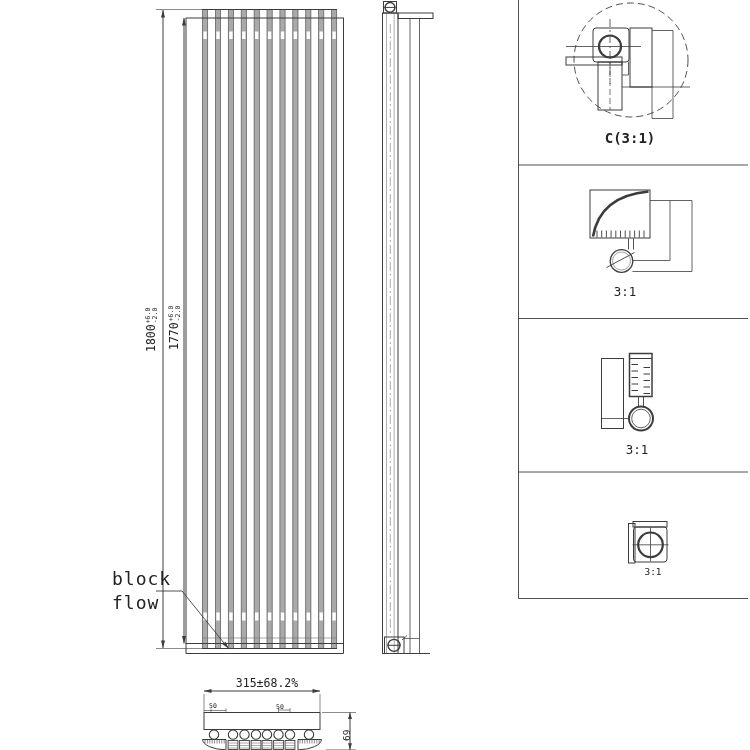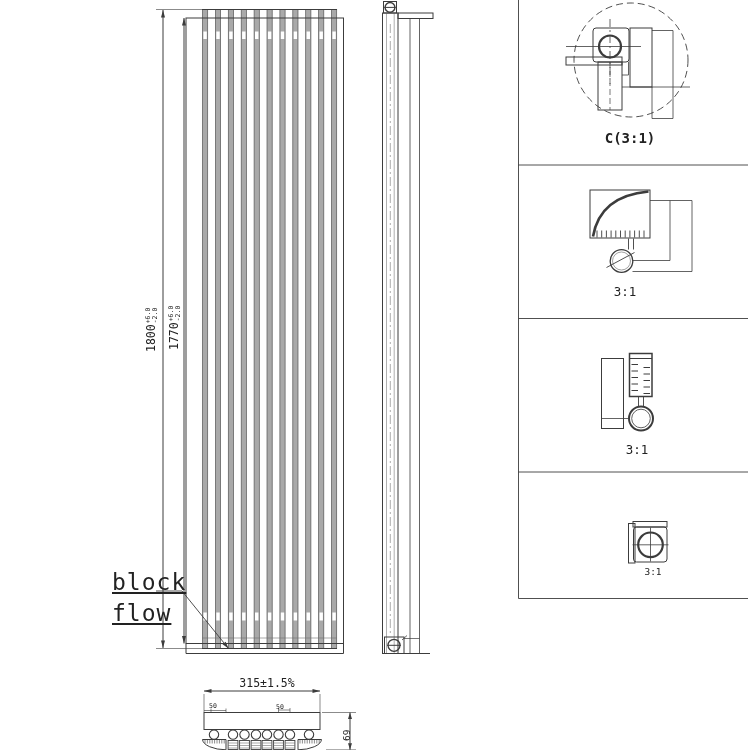--- a/index.html
+++ b/index.html
@@ -9,21 +9,21 @@
     --bg:#ffffff;
   }
   html,body{margin:0;padding:0;}
   body{
     width:750px;height:750px;position:relative;background:var(--bg);
     font-family:"DejaVu Sans Mono","Liberation Mono",monospace;
     color:#222;overflow:hidden;
   }
   svg{position:absolute;left:0;top:0;}
   .lbl{position:absolute;white-space:nowrap;}
-  .blockflow{left:112px;top:567px;font-size:23px;line-height:1.35;letter-spacing:1px;text-decoration:underline;}
+  .blockflow{left:112px;top:567px;font-size:18px;line-height:1.35;letter-spacing:1px;}
   .vdim{transform:rotate(-90deg);transform-origin:0 0;font-size:11.5px;display:flex;align-items:flex-start;}
   .vdim .num{line-height:1;}
   .tol{display:inline-flex;flex-direction:column;font-size:6.5px;line-height:1.05;margin-left:1px;transform:translateY(-1px);}
   .dim1800{left:146px;top:352px;}
   .dim1770{left:169px;top:350px;}
   .dim315{left:221px;top:676px;width:92px;text-align:center;font-size:11.5px;}
   .dim69{left:341px;top:741px;font-size:9.5px;transform:rotate(-90deg);transform-origin:0 0;}
   .pitchL{left:209px;top:702px;font-size:6.5px;}
   .pitchR{left:276px;top:703px;font-size:6.5px;}
   .detC{left:578px;top:130px;width:104px;text-align:center;font-size:14px;font-weight:bold;}
@@ -315,21 +315,21 @@
 </div>
 
 <div class="lbl vdim dim1770">
   <span class="num">1770</span>
   <span class="tol">
     <span>+6.0</span>
     <span>-2.0</span>
   </span>
 </div>
 
-<div class="lbl dim315">315±1.5%</div>
+<div class="lbl dim315">315±68.2%</div>
 <div class="lbl dim69">69</div>
 <div class="lbl pitchL">50</div>
 <div class="lbl pitchR">50</div>
 
 <div class="lbl detC">C(3:1)</div>
 <div class="lbl det2">3:1</div>
 <div class="lbl det3">3:1</div>
 <div class="lbl det4">3:1</div>
 
 </body></html>

